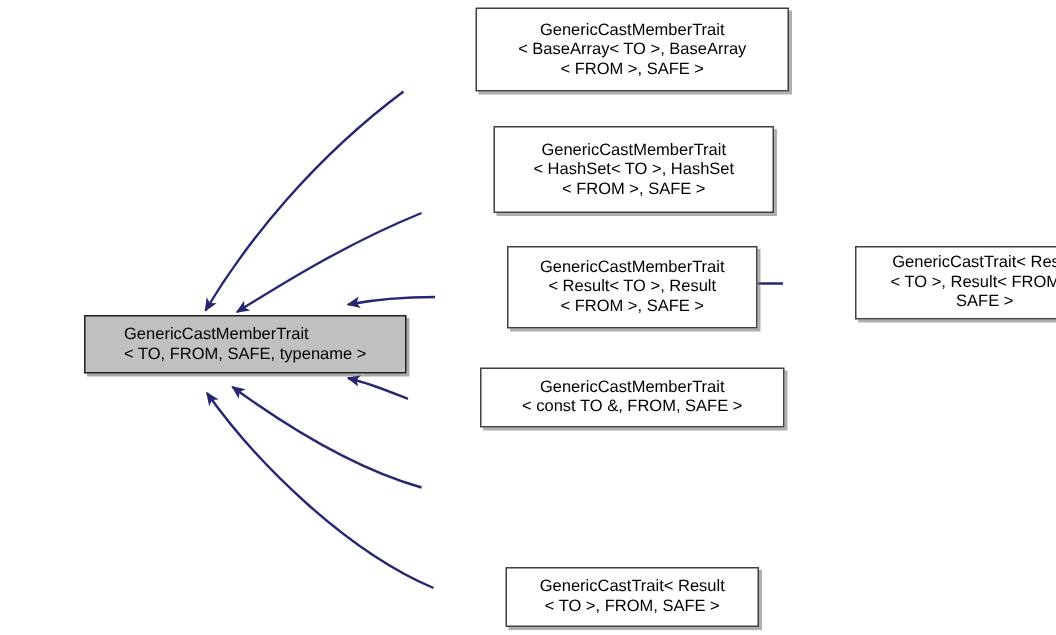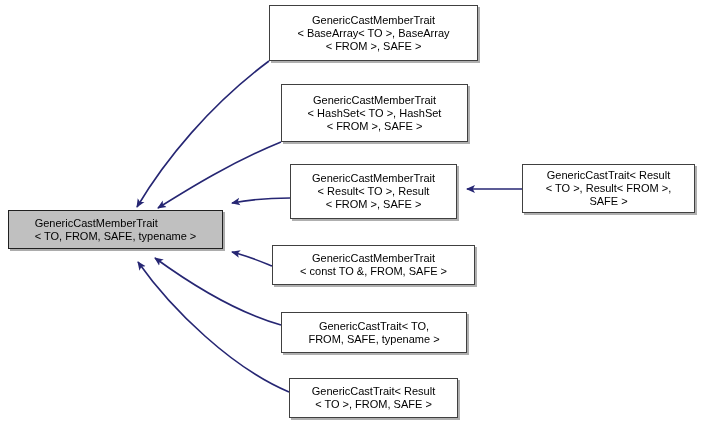--- a/index.html
+++ b/index.html
@@ -26,20 +26,21 @@
     position: absolute;
     box-sizing: border-box;
     display: flex;
     align-items: center;
     justify-content: center;
     text-align: center;
     background: #ffffff;
     border: 1px solid #404040;
     box-shadow: 2px 2px 0 rgba(110,110,110,0.55);
     z-index: 5;
+    margin-left: 48px;
   }
   .node-label {
     display: block;
     font-size: 11px;
     line-height: 13px;
     color: #000000;
     white-space: pre;
     letter-spacing: 0px;
   }
   .node.root {
@@ -99,24 +100,20 @@
     <span class="node-label">GenericCastMemberTrait
 &lt; Result&lt; TO &gt;, Result
 &lt; FROM &gt;, SAFE &gt;</span>
   </div>
 
   <div class="node" style="left:272px; top:245px; width:203px; height:40px;">
     <span class="node-label">GenericCastMemberTrait
 &lt; const TO &amp;, FROM, SAFE &gt;</span>
   </div>
 
-  <div class="node" style="left:281px; top:312px; width:186px; height:41px;">
-    <span class="node-label">GenericCastTrait&lt; TO,
-FROM, SAFE, typename &gt;</span>
-  </div>
 
   <div class="node" style="left:289px; top:378px; width:169px; height:40px;">
     <span class="node-label">GenericCastTrait&lt; Result
 &lt; TO &gt;, FROM, SAFE &gt;</span>
   </div>
 
   <div class="node" style="left:522px; top:164px; width:173px; height:49px;">
     <span class="node-label">GenericCastTrait&lt; Result
 &lt; TO &gt;, Result&lt; FROM &gt;,
 SAFE &gt;</span>

